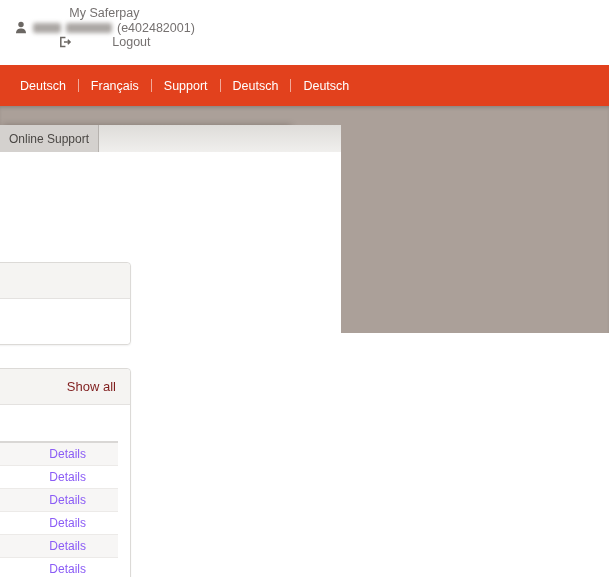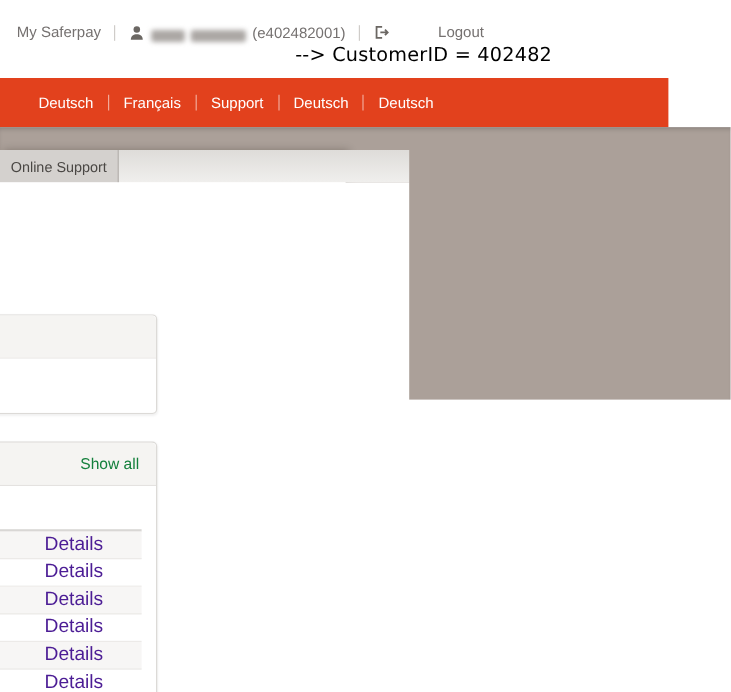--- a/index.html
+++ b/index.html
@@ -10,51 +10,51 @@
     background: #ffffff;
     overflow: hidden;
   }
 
   
   .top-header {
     position: absolute; left: 0; top: 0; width: 609px; height: 65px;
     background: #ffffff;
   }
   .header-row {
-    position: absolute; left: 14px; top: 17px; height: 20px;
+    position: absolute; left: 14px; top: 6px; height: 20px;
     display: flex; align-items: center;
-    font-size: 12.5px; color: #757170;
+    font-size: 12.5px; color: #757170; flex-direction: column;
   }
   .hdr-link { color: #757170; text-decoration: none; cursor: pointer; }
   .hdr-sep {
     width: 0; height: 13px; border-left: 1px solid #cfccc9;
     margin: 0 11px;
   }
-  .user-block { display: flex; align-items: flex-end; }
+  .user-block { display: flex; align-items: center; }
   .user-icon { margin-right: 5px; display: inline-flex; }
   .blur-name { display: inline-flex; gap: 5px; margin-right: 5px; filter: blur(2px); }
   .blur-chunk { height: 10px; border-radius: 2px; background: #96918d; opacity: .8; }
   .blur-chunk.c1 { width: 28px; }
   .blur-chunk.c2 { width: 46px; }
   .logout-block { display: flex; cursor: pointer; gap: 36px; }
   .logout-block svg { margin-right: 4px; }
 
   .annotation {
     position: absolute; left: 246px; top: 36px;
     font-family: "DejaVu Sans", sans-serif;
     font-size: 16px; color: #000000; white-space: nowrap;
     letter-spacing: 0.2px;
   }
 
   
   .lang-bar {
-    position: absolute; left: 0; top: 65px; width: 557px; height: 41px;
+    position: absolute; left: 0; top: 65px; width: 609px; height: 41px;
     background: #e2411d;
     display: flex; align-items: center;
-    padding-left: 32px; box-sizing: border-box;
+    padding-left: 20px; box-sizing: border-box;
   }
   .lang-link {
     color: #ffffff; font-size: 12.5px; text-decoration: none; cursor: pointer;
     white-space: nowrap;
   }
   .lang-sep {
     width: 0; height: 13px; border-left: 1px solid rgba(255,255,255,0.55);
     margin: 0 12px;
   }
 
@@ -103,38 +103,38 @@
   }
   .card1 { top: 110px; height: 83px; }
   .card1 .card-body { height: 45px; background: #fff; border-radius: 0 0 4px 4px; }
 
   .card2 { top: 216px; height: 420px; border-radius: 4px 4px 0 0; }
   .card2 .card-header {
     display: flex; align-items: center; justify-content: flex-end;
     padding-right: 14px;
   }
   .show-all {
-    font-size: 13px; color: #15803d; text-decoration: none; cursor: pointer;
+    font-size: 13px; color: #7f1d1d; text-decoration: none; cursor: pointer;
   }
 
   .tbl { width: 129px; }
   .tbl-headrow {
     height: 38px; background: #ffffff;
     border-bottom: 2px solid #d9d7d5;
     box-sizing: border-box;
   }
   .trow {
     height: 23px; box-sizing: border-box;
     border-bottom: 1px solid #eceae8;
     display: flex; align-items: center; justify-content: flex-end;
     padding-right: 32px;
   }
   .trow.alt { background: #f7f6f5; }
   .details {
-    font-size: 16px; color: #4c1d95; text-decoration: none; cursor: pointer;
+    font-size: 12px; color: #8b5cf6; text-decoration: none; cursor: pointer;
     line-height: 22px;
   }
 </style>
 </head>
 <body>
 
 <div class="page">
 
   <div class="top-header">
     <div class="header-row">
@@ -155,21 +155,20 @@
       </span>
       <span class="hdr-sep"></span>
       <span class="logout-block">
         <svg width="14" height="14" viewBox="0 0 16 16">
           <path d="M8.5 2.8 H3.2 V13.2 H8.5" fill="none" stroke="#6b6763" stroke-width="1.7"></path>
           <path d="M6.8 8 H13.6 M11.2 5.4 L13.8 8 L11.2 10.6" fill="none" stroke="#6b6763" stroke-width="1.7"></path>
         </svg>
         <span>Logout</span>
       </span>
     </div>
-    <div class="annotation">--&gt; CustomerID = 402482</div>
   </div>
 
   <div class="lang-bar">
     <a class="lang-link">Deutsch</a>
     <span class="lang-sep"></span>
     <a class="lang-link">Français</a>
     <span class="lang-sep"></span>
     <a class="lang-link">Support</a>
     <span class="lang-sep"></span>
     <a class="lang-link">Deutsch</a>

